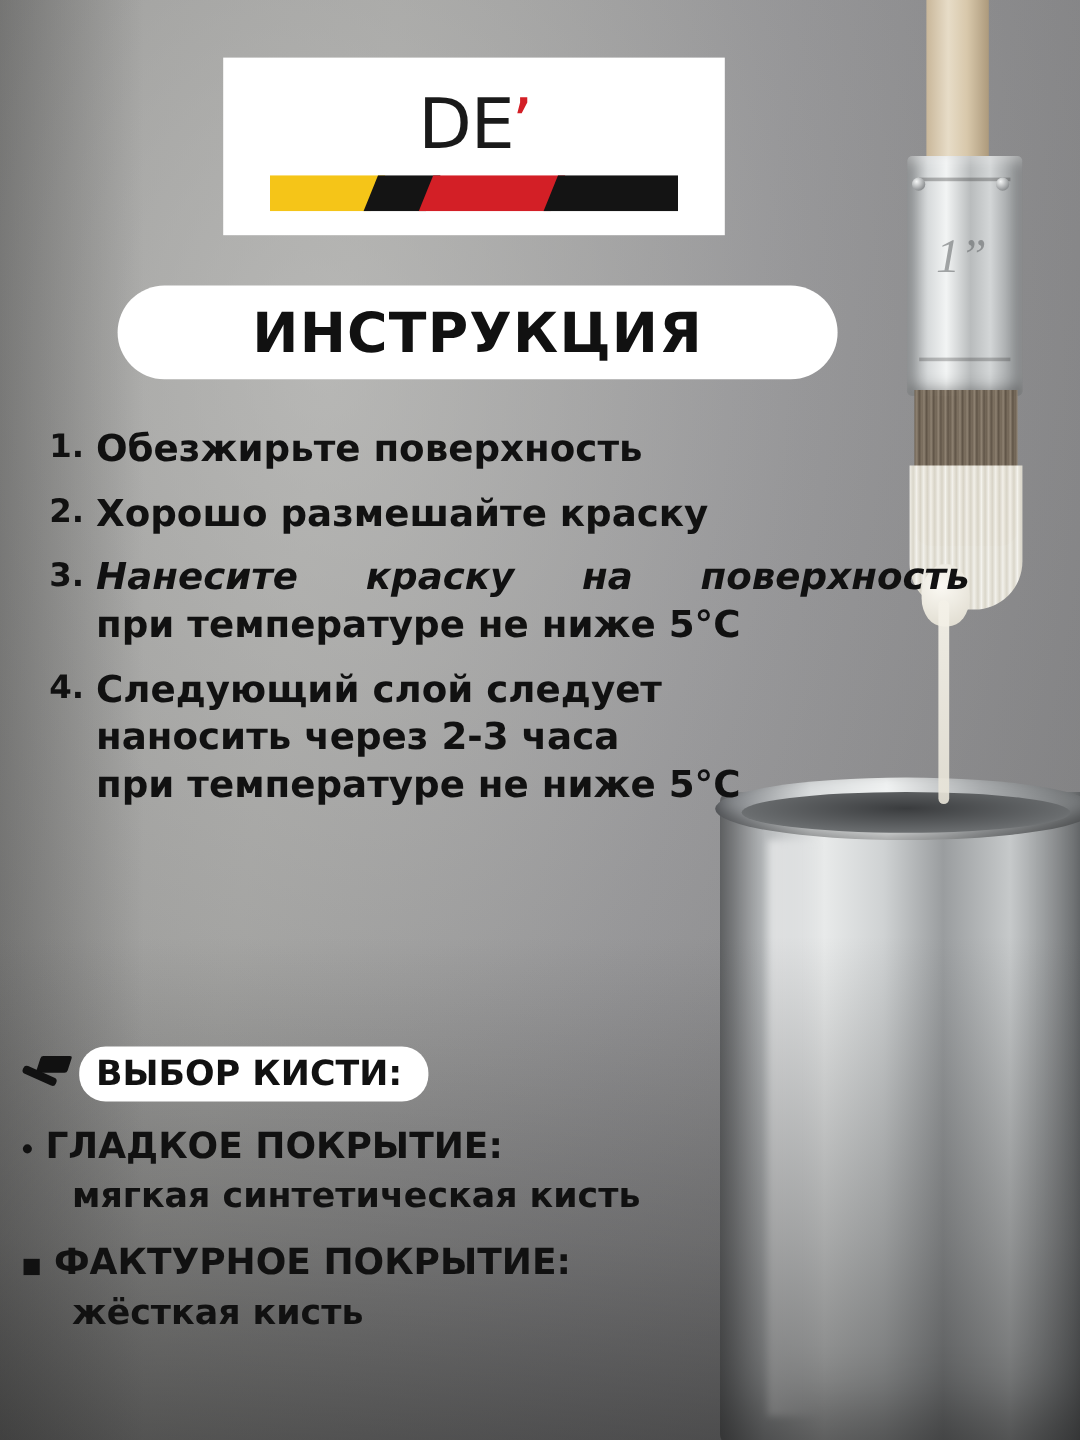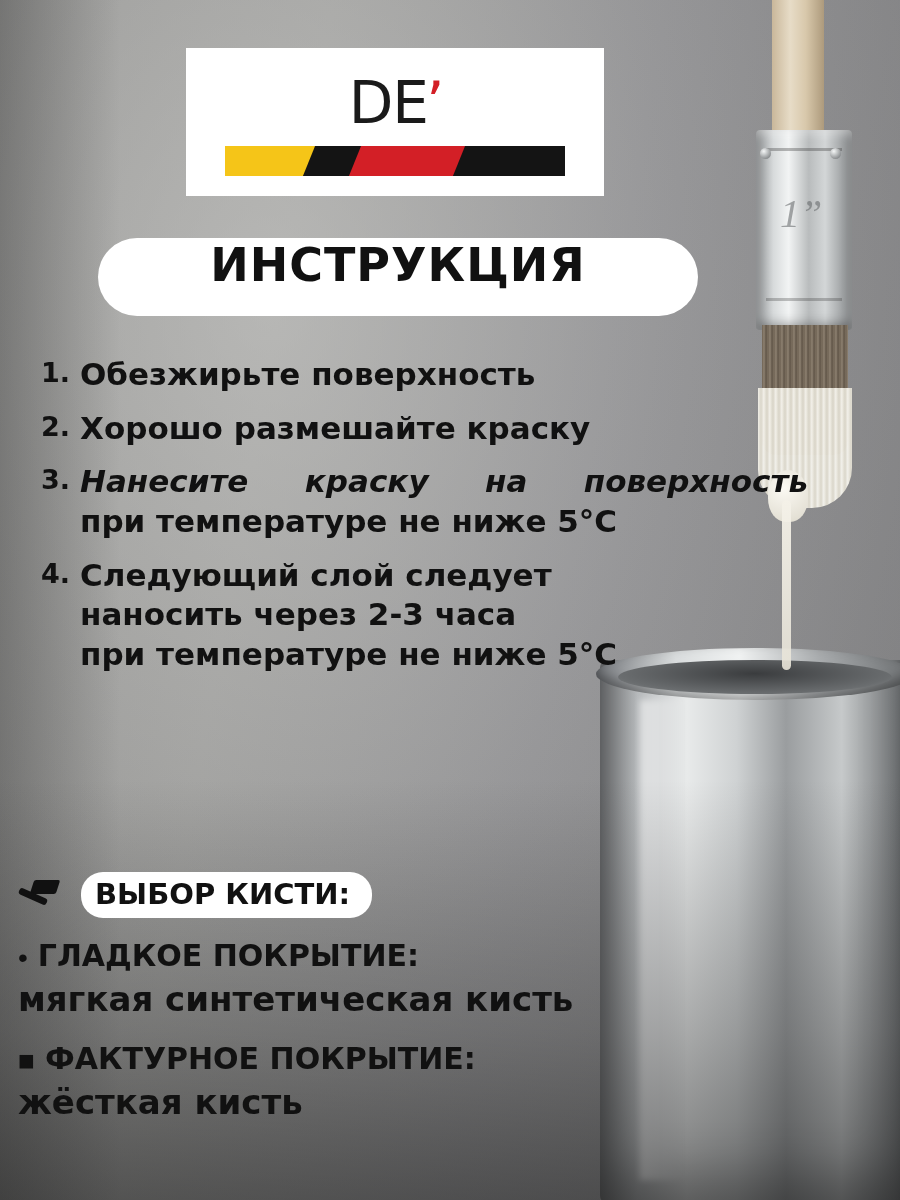--- a/index.html
+++ b/index.html
@@ -232,20 +232,21 @@
 
   .title-pill {
     position: absolute;
     left: 98px;
     top: 238px;
     width: 600px;
     height: 78px;
     background: #ffffff;
     border-radius: 39px;
     display: flex;
+    align-items: center;
     justify-content: center;
   }
   .title-pill .title-text {
     font-family: "DejaVu Sans", sans-serif;
     font-weight: bold;
     font-size: 46px;
     letter-spacing: 1px;
     color: #111111;
   }
 
@@ -288,21 +289,20 @@
     text-align-last: justify;
     font-style: italic;
   }
 
   .brush-choice {
     position: absolute;
     left: 18px;
     top: 872px;
     display: flex;
     align-items: center;
-    gap: 15px;
   }
   .brush-icon {
     width: 42px;
     height: 34px;
     position: relative;
     margin-right: 6px;
   }
   .brush-icon .bi-head {
     position: absolute;
     left: 14px; top: 2px;
@@ -351,22 +351,23 @@
   }
   .bullet-title {
     font-family: "DejaVu Sans", sans-serif;
     font-weight: bold;
     font-size: 30px;
     color: #111;
   }
   .bullet-sub {
     font-family: "DejaVu Sans", sans-serif;
     font-weight: bold;
-    font-size: 34px;
-    color: #111;
+    font-size: 29px;
+    color: #111;
+    margin-left: 42px;
     margin-top: 6px;
   }
 </style>
 </head>
 <body>
 
 <div id="page">
 
   <div class="photo-layer">
     <div class="bg-vignette"></div>

